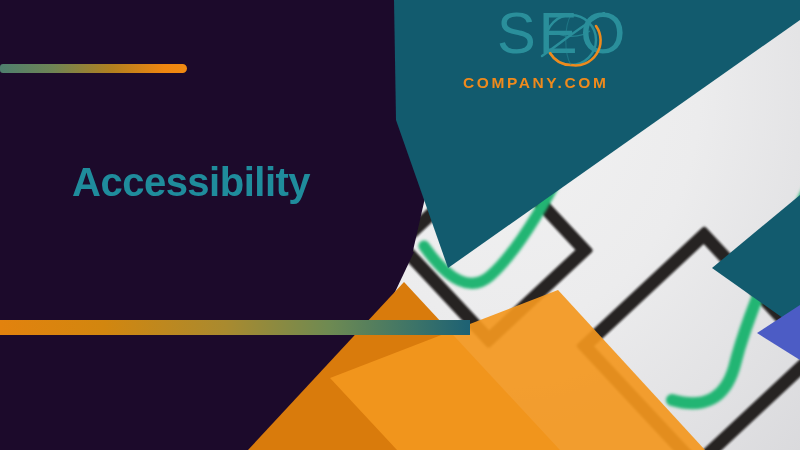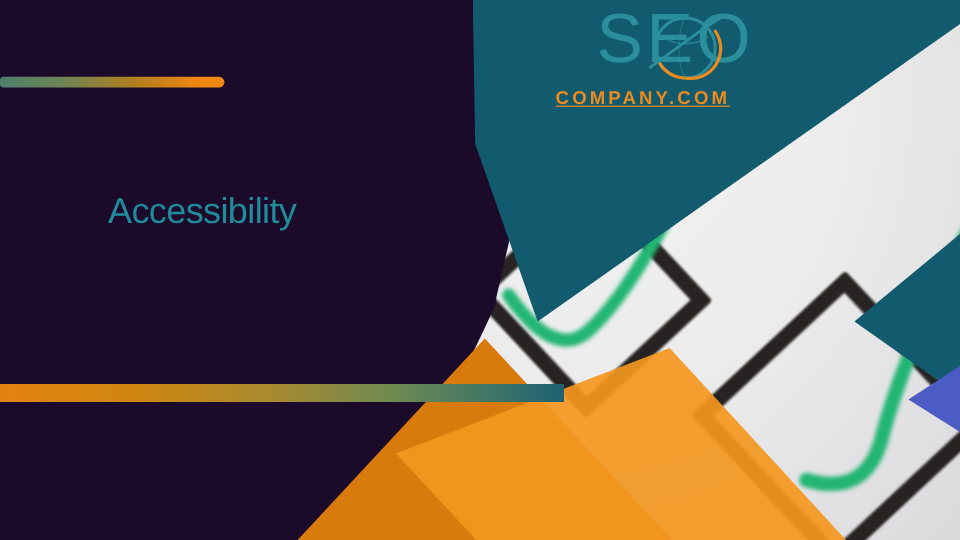--- a/index.html
+++ b/index.html
@@ -80,22 +80,22 @@
     border-top-right-radius:6px;border-bottom-right-radius:6px;
   }
   .bar-bottom{
     left:0;top:320px;width:470px;height:15px;
     background:linear-gradient(90deg,#e2820e 0%, #d2860f 22%, #a98a2f 48%, #6e8a52 70%, #3d7468 88%, #1d6174 100%);
     border-radius:0;
   }
 
   
   .title{
-    position:absolute;left:90px;top:160px;
-    font-size:30px;font-weight:normal;letter-spacing:-0.5px;
+    position:absolute;left:72px;top:160px;
+    font-size:40px;font-weight:bold;letter-spacing:-0.5px;
     color:#1f8c9c;
     font-family:"Liberation Sans", sans-serif;
     line-height:1.1;
     white-space:nowrap;
   }
 
   
   .logo{
     position:absolute;left:461px;top:6px;width:150px;height:92px;
   }
@@ -109,21 +109,20 @@
   }
   .logo-globe{
     position:absolute;left:79px;top:6px;width:66px;height:56px;
   }
   .logo-sub{
     position:absolute;left:2px;top:68px;
     font-size:15.5px;letter-spacing:2.6px;font-weight:bold;
     color:#ef8a1c;
     font-family:"Liberation Sans", sans-serif;
     white-space:nowrap;
-    text-decoration:underline;
   }
 </style>
 </head>
 <body>
 
 <div id="stage">
 
   <div class="photo-wrap">
     <div class="photo"></div>
 

